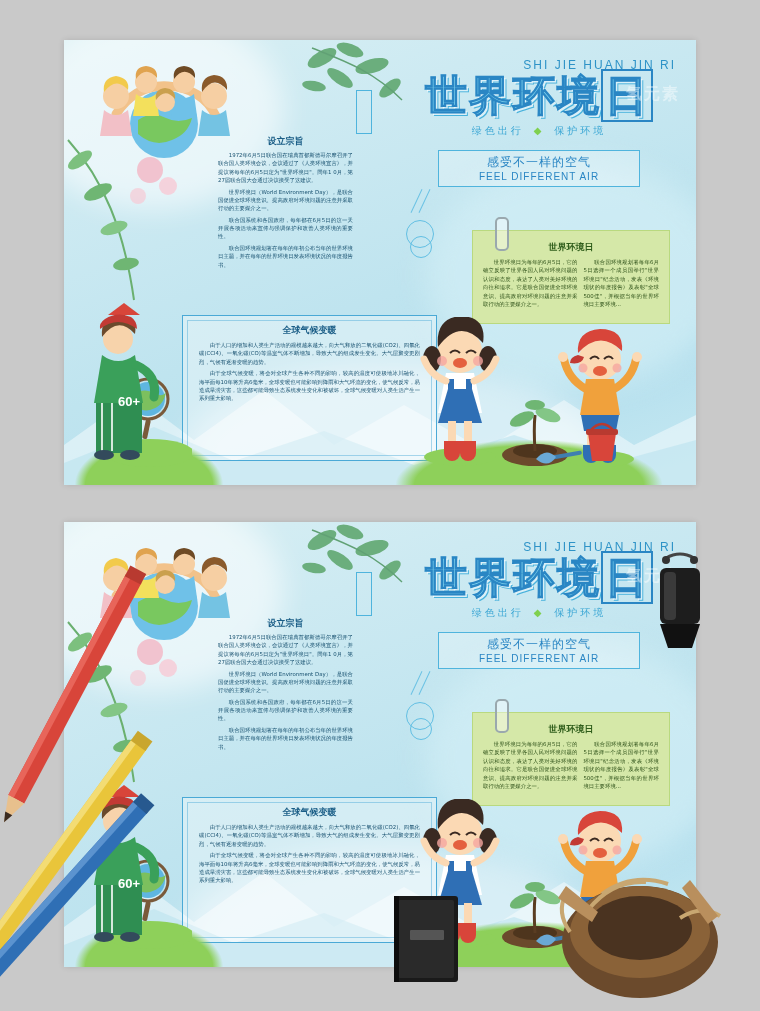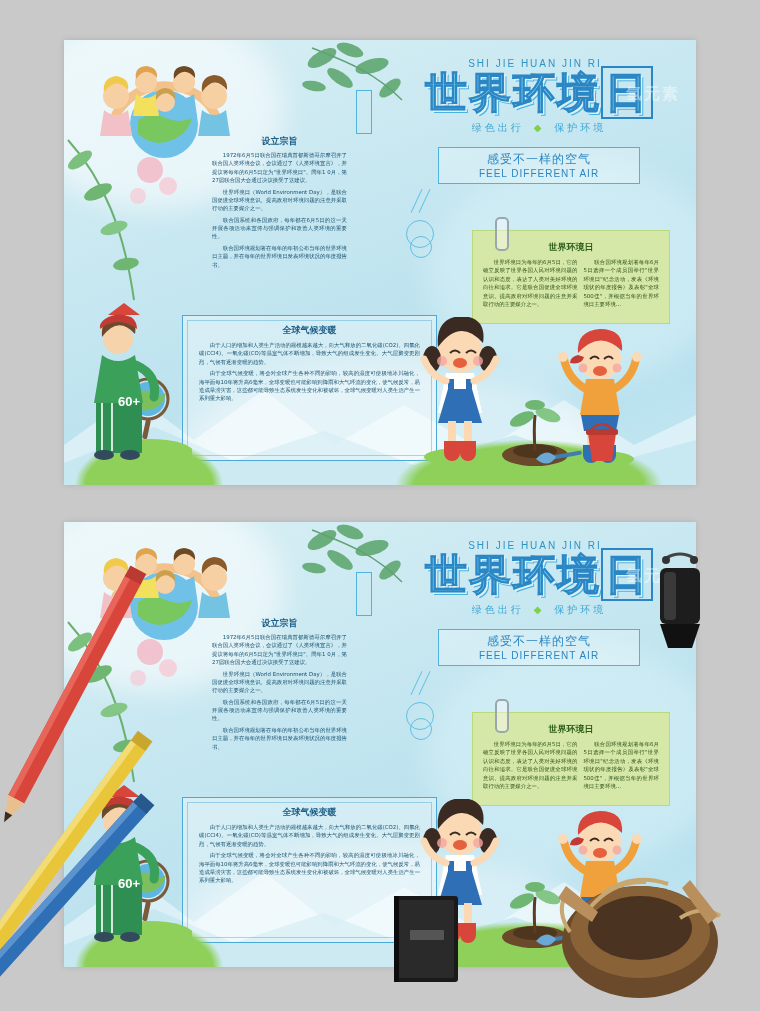--- a/index.html
+++ b/index.html
@@ -53,23 +53,24 @@
   
   .title-area {
     position: absolute;
     left: 330px;
     top: 18px;
     width: 290px;
     text-align: center;
   }
   .pinyin {
     font-family: "Liberation Sans", sans-serif;
-    font-size: 10px;
+    font-size: 12px;
     letter-spacing: 2px;
     color: #2e93c7;
+    text-align: right;
     padding-right: 8px;
     margin-bottom: 2px;
   }
   .main-title {
     font-family: "DejaVu Sans", sans-serif;
     font-weight: bold;
     font-size: 42px;
     letter-spacing: 2px;
     color: #7fd4ef;
     -webkit-text-stroke: 1px #2a86c4;
@@ -121,21 +122,21 @@
     left: 292px;
     top: 50px;
     width: 14px;
     height: 42px;
     border: 1px solid #4fb4dd;
   }
 
   
   .block-zongzhi {
     position: absolute;
-    left: 148px;
+    left: 154px;
     top: 95px;
     width: 135px;
   }
   .block-zongzhi .hd {
     font-family: "DejaVu Sans", sans-serif;
     font-size: 9px;
     font-weight: bold;
     color: #1a5d86;
     text-align: center;
     margin-bottom: 3px;

